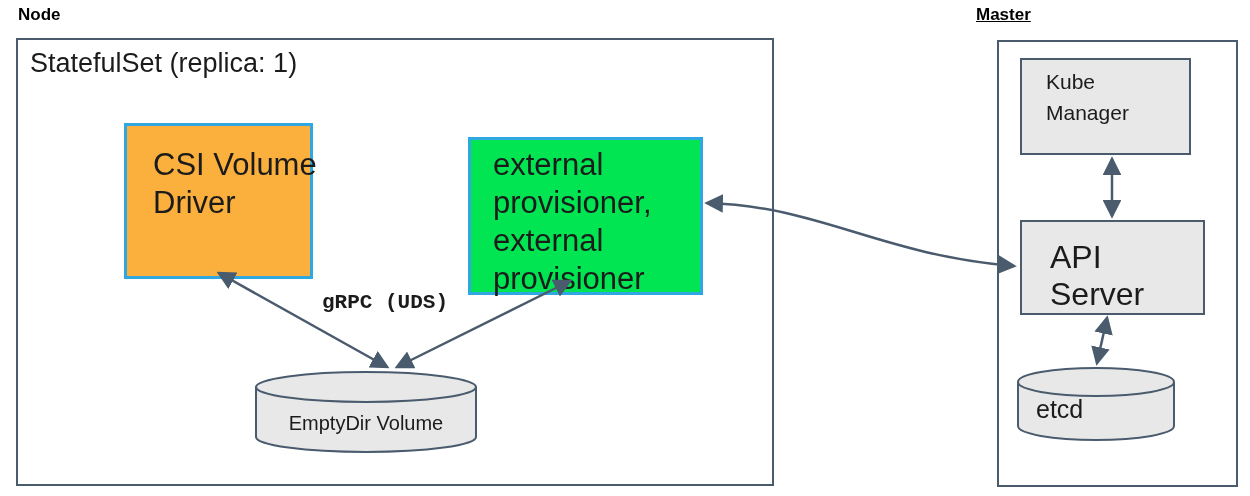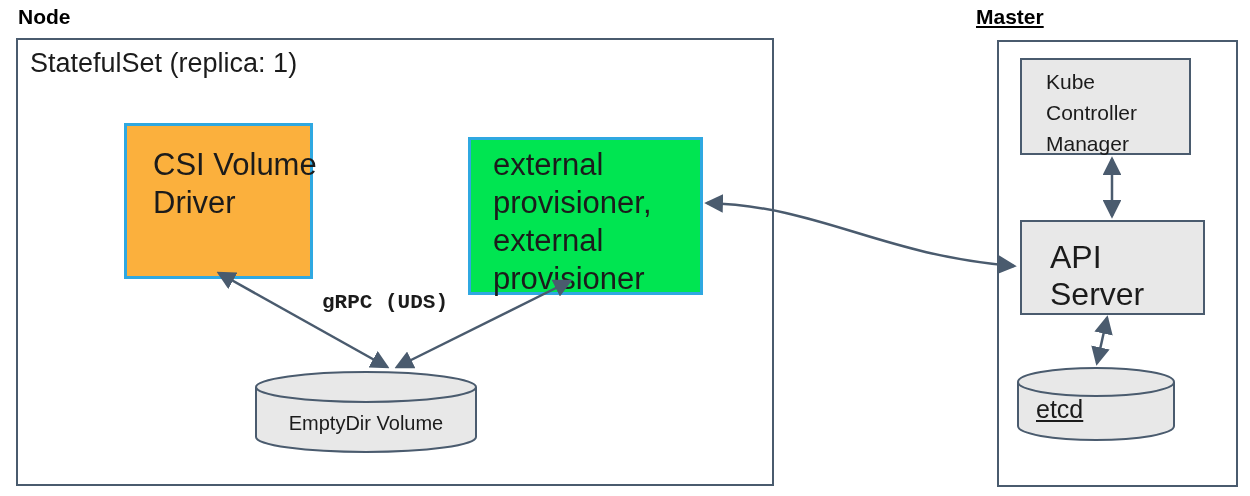--- a/index.html
+++ b/index.html
@@ -12,21 +12,21 @@
   .canvas {
     position: relative;
     width: 1250px;
     height: 496px;
     background: var(--background, #ffffff);
     overflow: hidden;
   }
   .abs { position: absolute; }
 
   .group-label {
-    font-size: 21px;
+    font-size: 17px;
     font-weight: bold;
     color: #000000;
     white-space: nowrap;
   }
   .outer-box {
     border: 2px solid var(--line, #4a5b6e);
     background: transparent;
     box-sizing: border-box;
   }
   .ss-title {
@@ -63,21 +63,21 @@
     background: var(--gray-fill, #e8e8e8);
   }
   .kcm-box { font-size: 21px; line-height: 31px; padding: 6px 0 0 24px; }
   .kcm-box .line { display: block; white-space: nowrap; }
   .api-box {
     display: flex;
     align-items: flex-end;
     font-size: 32px;
     padding-left: 28px;
   }
-  .etcd-label { font-size: 25px; white-space: nowrap; text-decoration: underline; }
+  .etcd-label { font-size: 25px; white-space: nowrap; }
 
   svg.overlay {
     position: absolute;
     left: 0; top: 0;
     width: 1250px; height: 496px;
     pointer-events: none;
   }
   .connector {
     fill: none;
     stroke: var(--line, #4a5b6e);
@@ -114,21 +114,20 @@
   </div>
 
   <div class="abs grpc-label" style="left:290px; top:291px; width:190px;">gRPC (UDS)</div>
 
   <div class="abs group-label" style="left:976px; top:5px;text-decoration:underline;">Master</div>
 
   <div class="abs outer-box" style="left:997px; top:40px; width:241px; height:447px;"></div>
 
   <div class="abs inner-box kcm-box" style="left:1020px; top:58px; width:171px; height:97px;">
     <span class="line">Kube</span>
-    <span class="line">Controller</span>
     <span class="line">Manager</span>
   </div>
 
   <div class="abs inner-box api-box" style="left:1020px; top:220px; width:185px; height:95px;">
     <span>API Server</span>
   </div>
 
   <svg class="overlay" viewBox="0 0 1250 496">
     <defs>
       <marker id="ah-end" viewBox="0 0 10 10" refX="8.5" refY="5" markerWidth="7.5" markerHeight="7.5" orient="auto">

